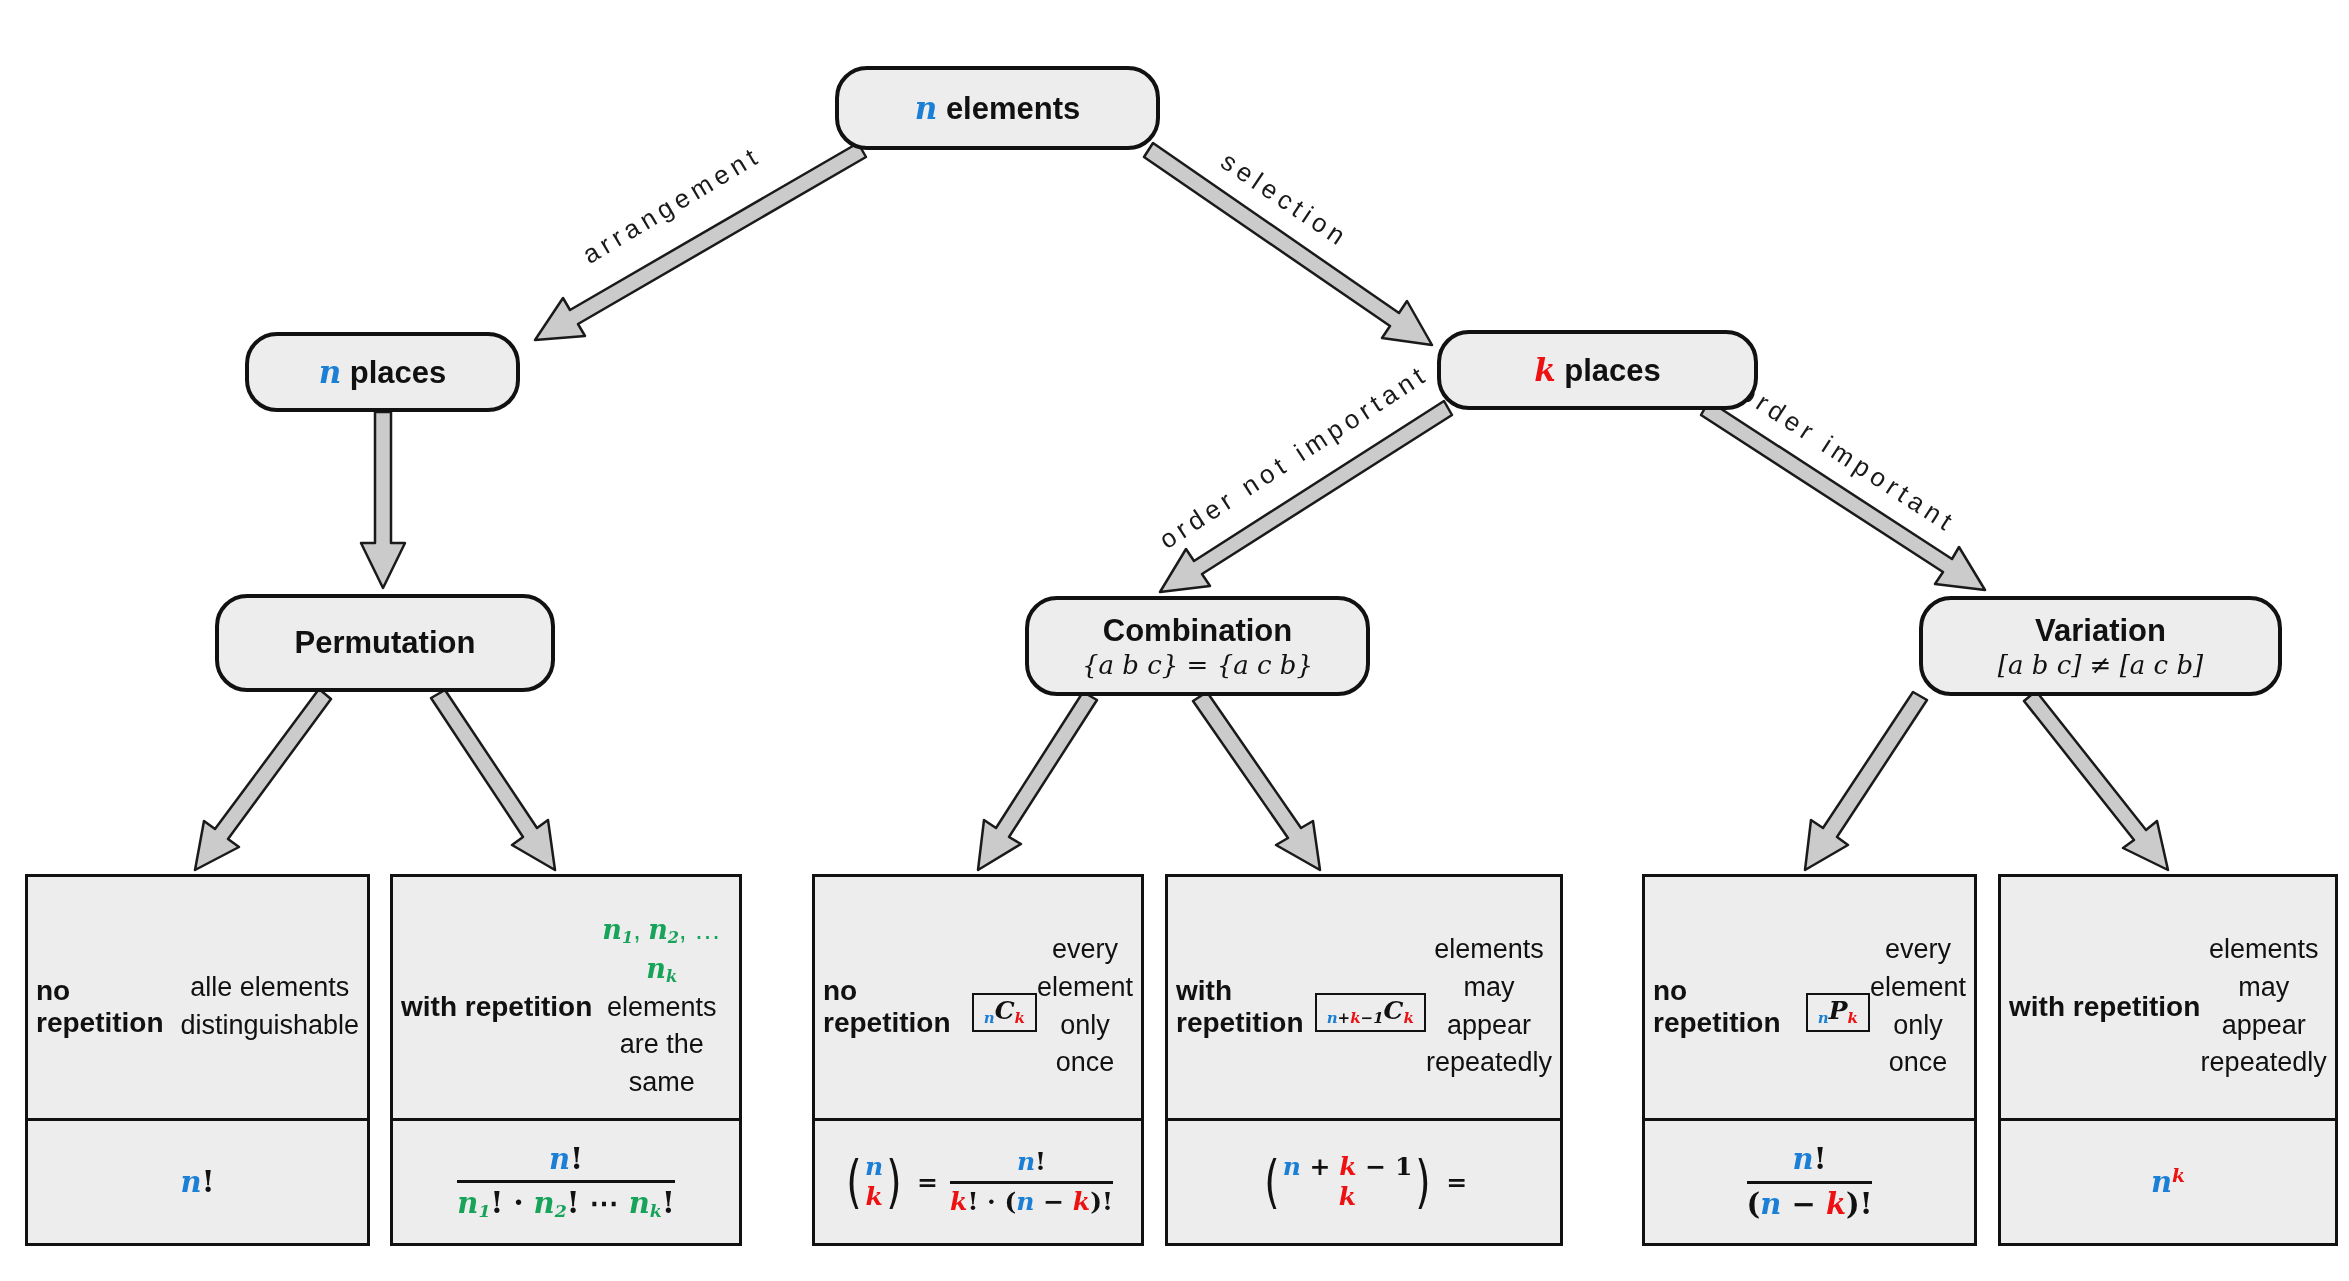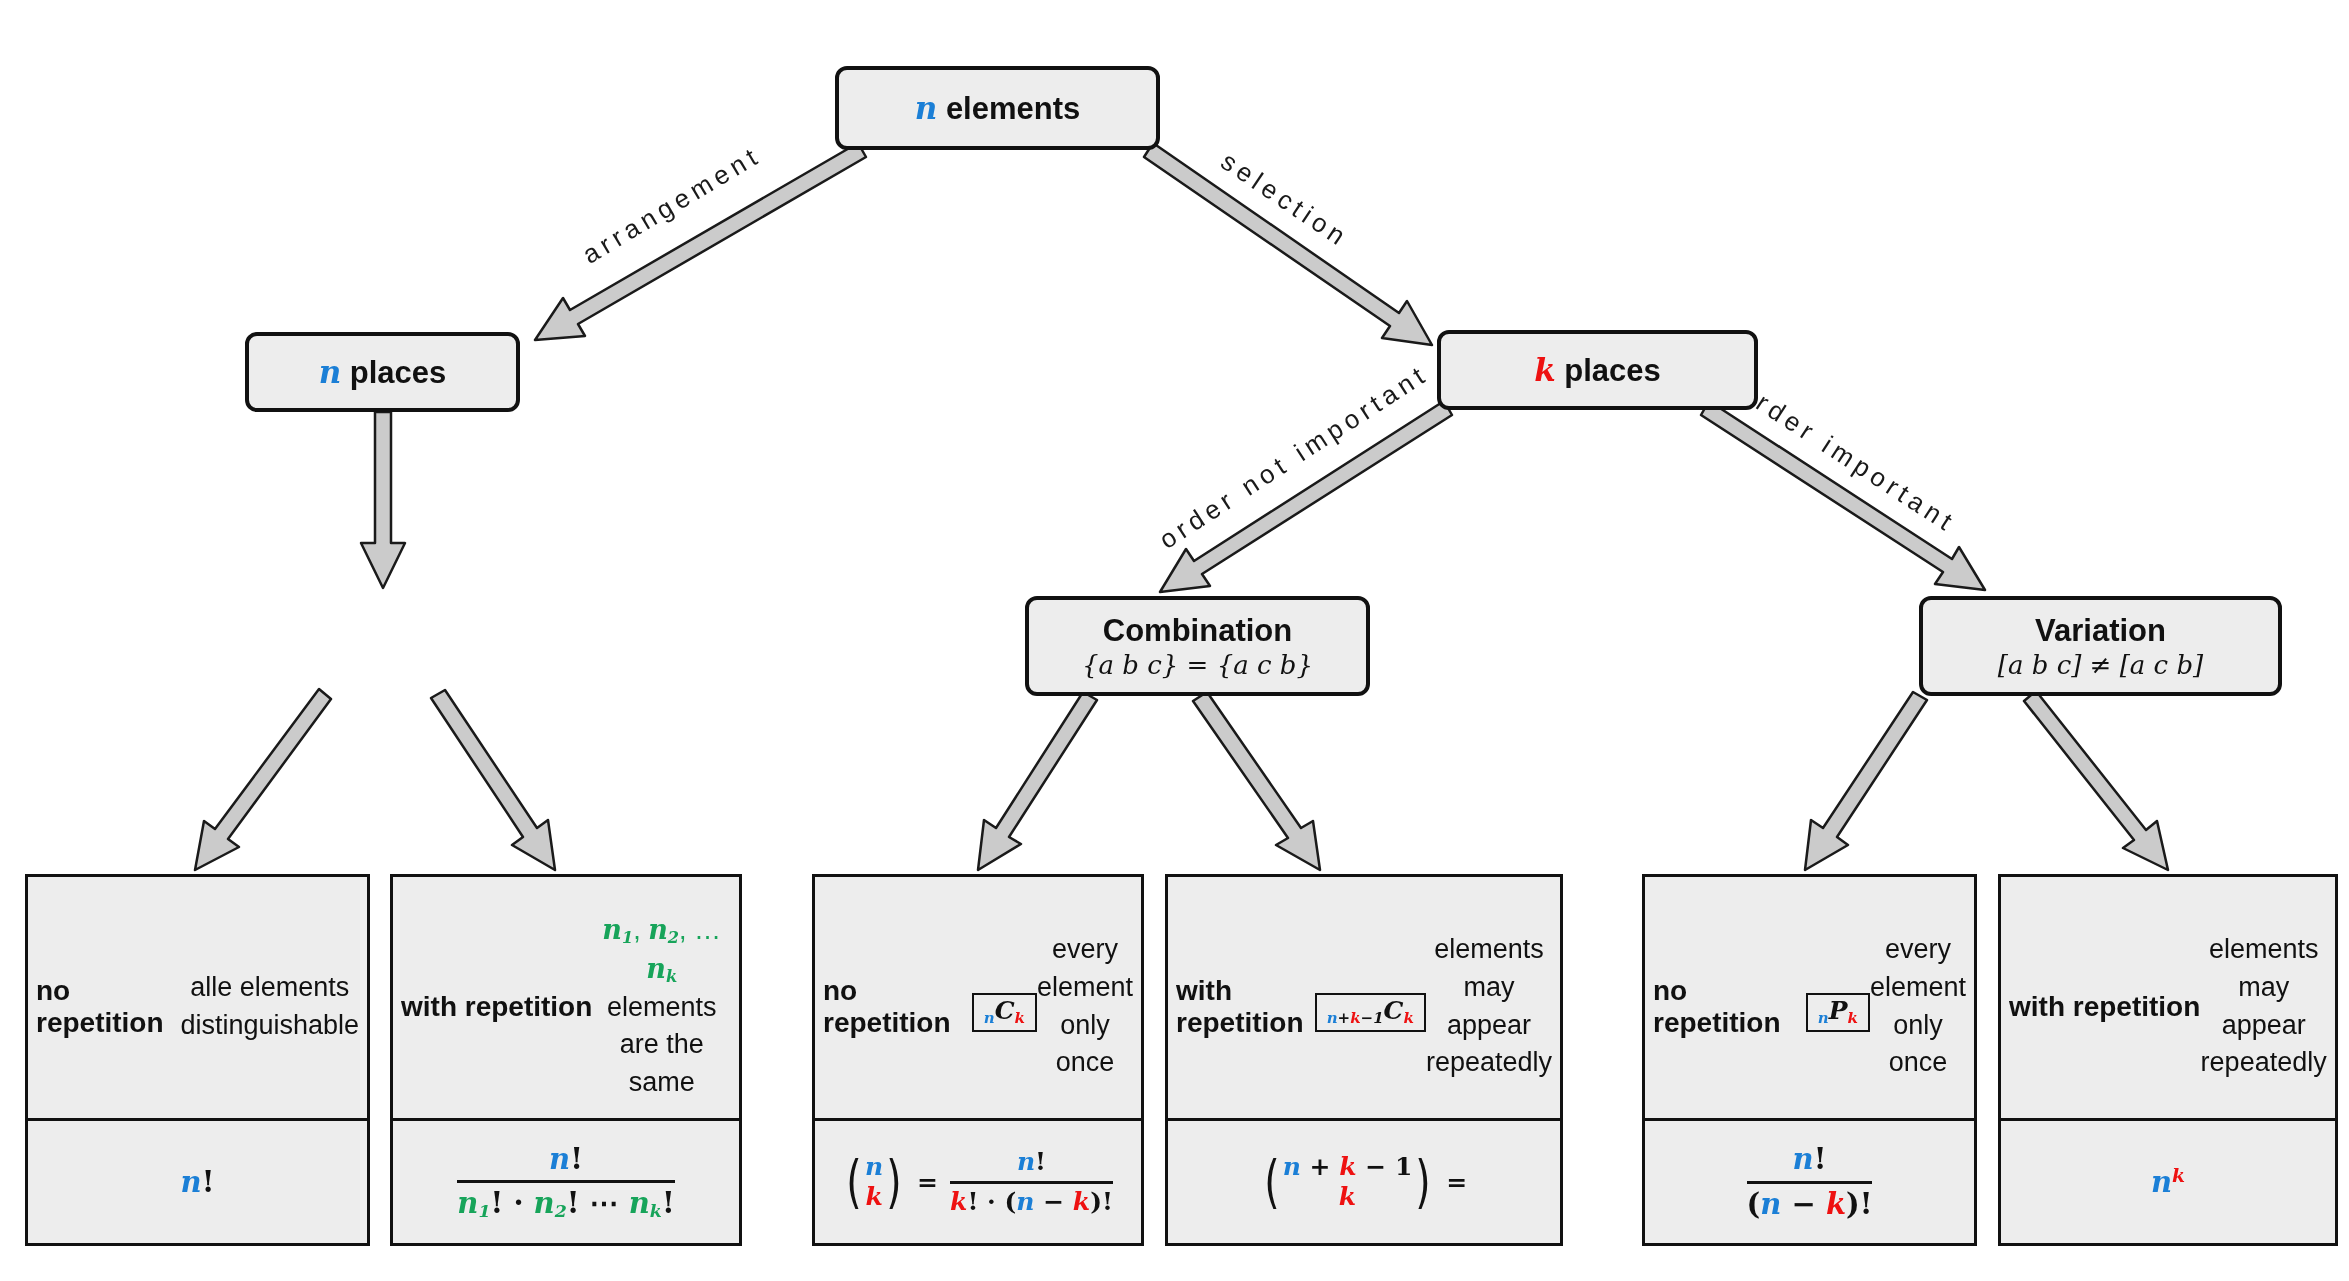--- a/index.html
+++ b/index.html
@@ -7,21 +7,21 @@
     --box-fill:#ededed; --line:#111; --arrow-fill:#cbcbcb;
   }
   html,body{margin:0;padding:0;background:#fff;}
   .canvas{position:relative;width:2349px;height:1281px;background:#fff;overflow:hidden;
           font-family:"Liberation Sans",sans-serif;color:#111;}
   svg.arrows{position:absolute;left:0;top:0;width:2349px;height:1281px;}
   svg.arrows polygon{fill:var(--arrow-fill);stroke:#1a1a1a;stroke-width:2.5;stroke-linejoin:round;}
 
   
   .node{position:absolute;background:var(--box-fill);border:4px solid var(--line);
-        border-radius:12px;display:flex;flex-direction:column;align-items:center;
+        border-radius:32px;display:flex;flex-direction:column;align-items:center;
         justify-content:center;box-sizing:border-box;}
   .node-title{font-size:31px;font-weight:bold;white-space:nowrap;}
   .node-sub{font-family:"DejaVu Serif",serif;font-style:italic;font-weight:normal;
             font-size:26px;margin-top:1px;white-space:nowrap;}
 
   
   .edge-label{position:absolute;font-size:26px;letter-spacing:5px;font-weight:500;
               color:#1a1a1a;white-space:nowrap;transform-origin:center;}
 
   
@@ -81,20 +81,23 @@
   </div>
 
   <div class="node" style="left:245px;top:332px;width:275px;height:80px;">
     <div class="node-title"><span class="v blue">n</span><span> places</span></div>
   </div>
 
   <div class="node" style="left:1437px;top:330px;width:321px;height:80px;">
     <div class="node-title"><span class="v red">k</span><span> places</span></div>
   </div>
 
+  <div class="node" style="left:215px;top:594px;width:340px;height:98px;">
+    <div class="node-title"><span>Permutation</span></div>
+  </div>
 
   <div class="node" style="left:985px;top:596px;width:345px;height:100px;margin-left:40px;">
     <div class="node-title"><span>Combination</span></div>
     <div class="node-sub">{a b c} = {a c b}</div>
   </div>
 
   <div class="node" style="left:1919px;top:596px;width:363px;height:100px;">
     <div class="node-title"><span>Variation</span></div>
     <div class="node-sub">[a b c] ≠ [a c b]</div>
   </div>

